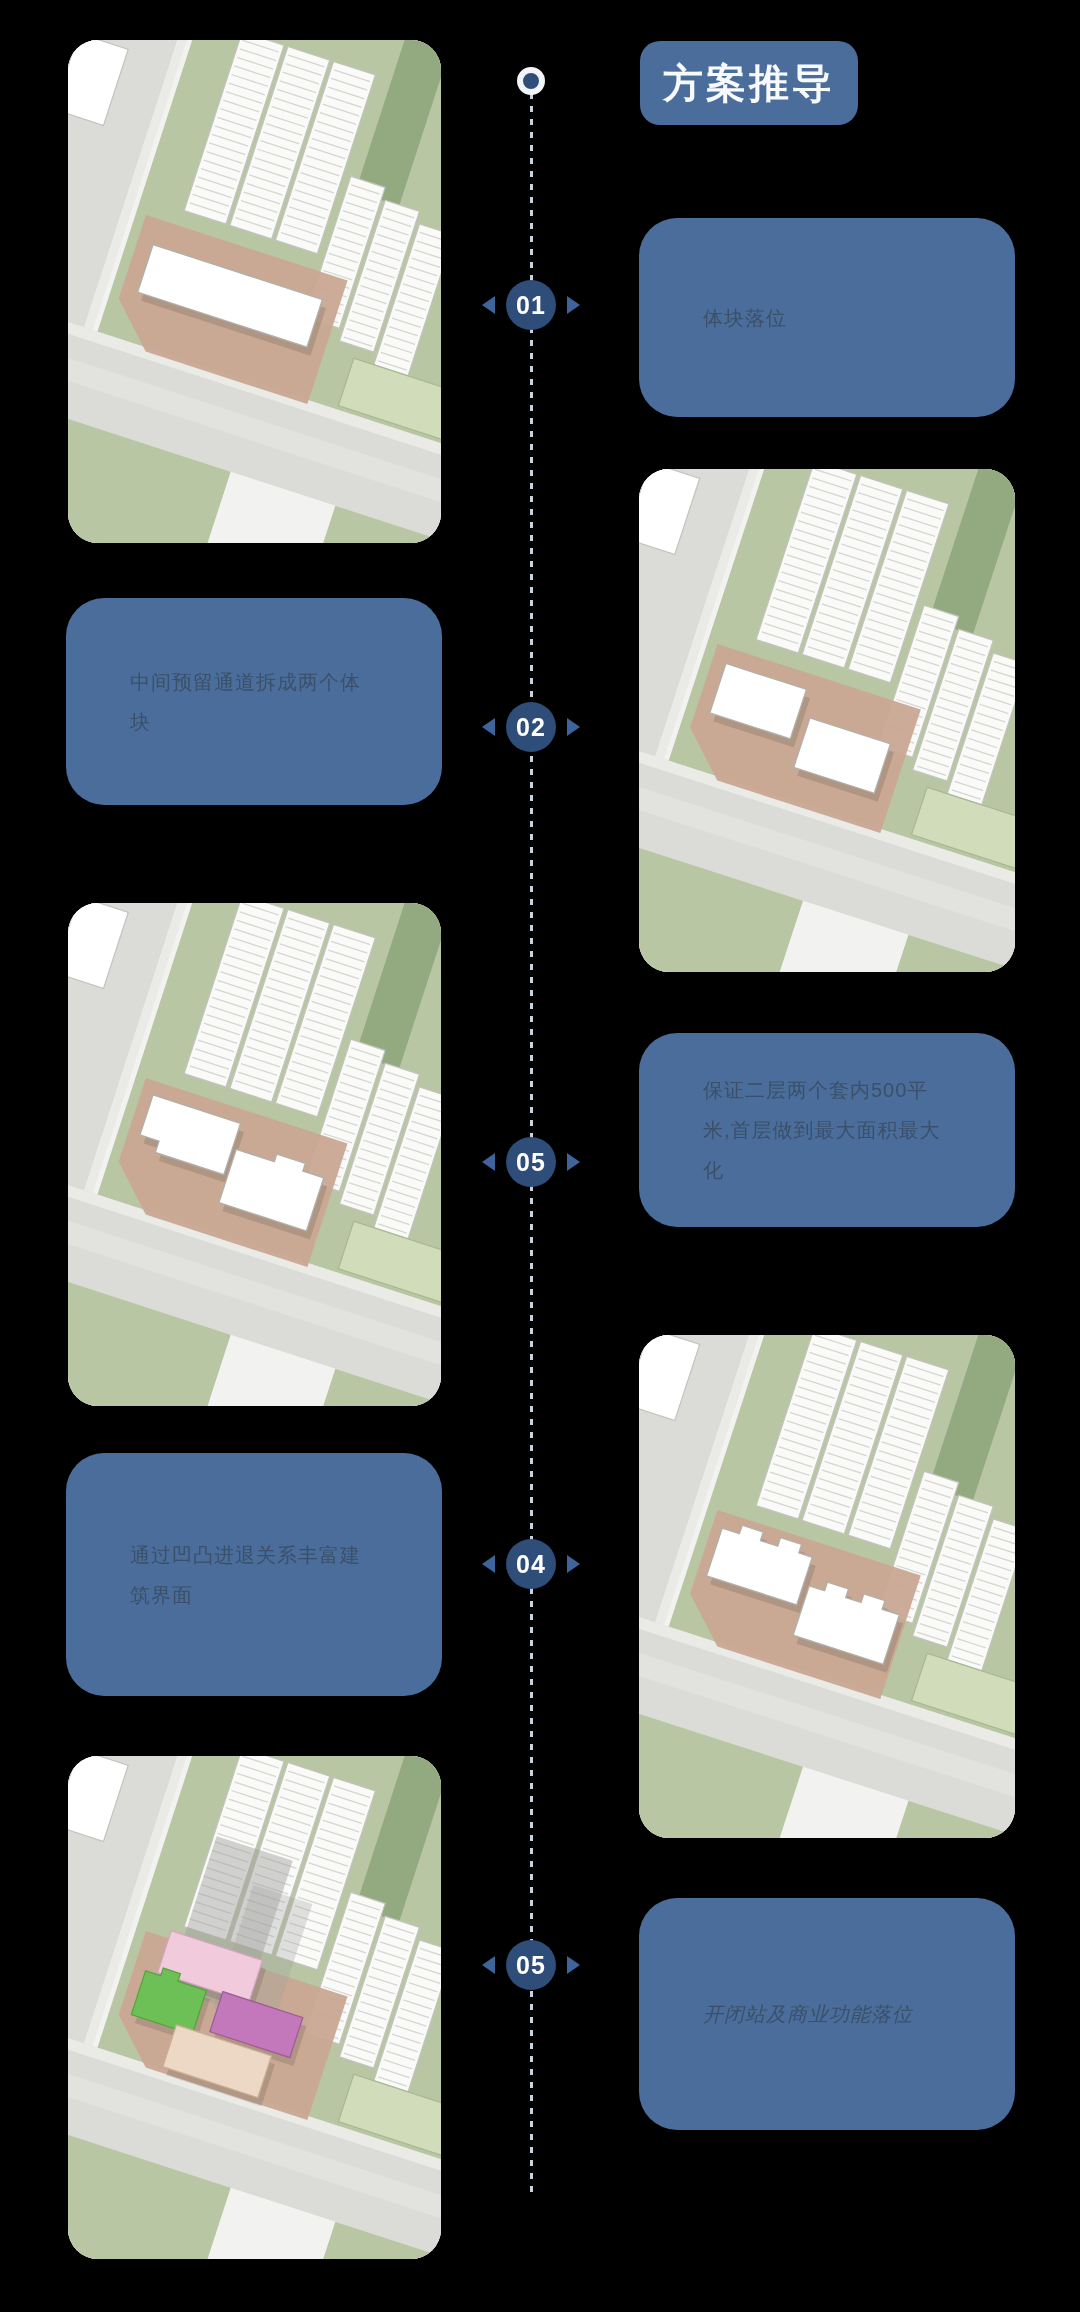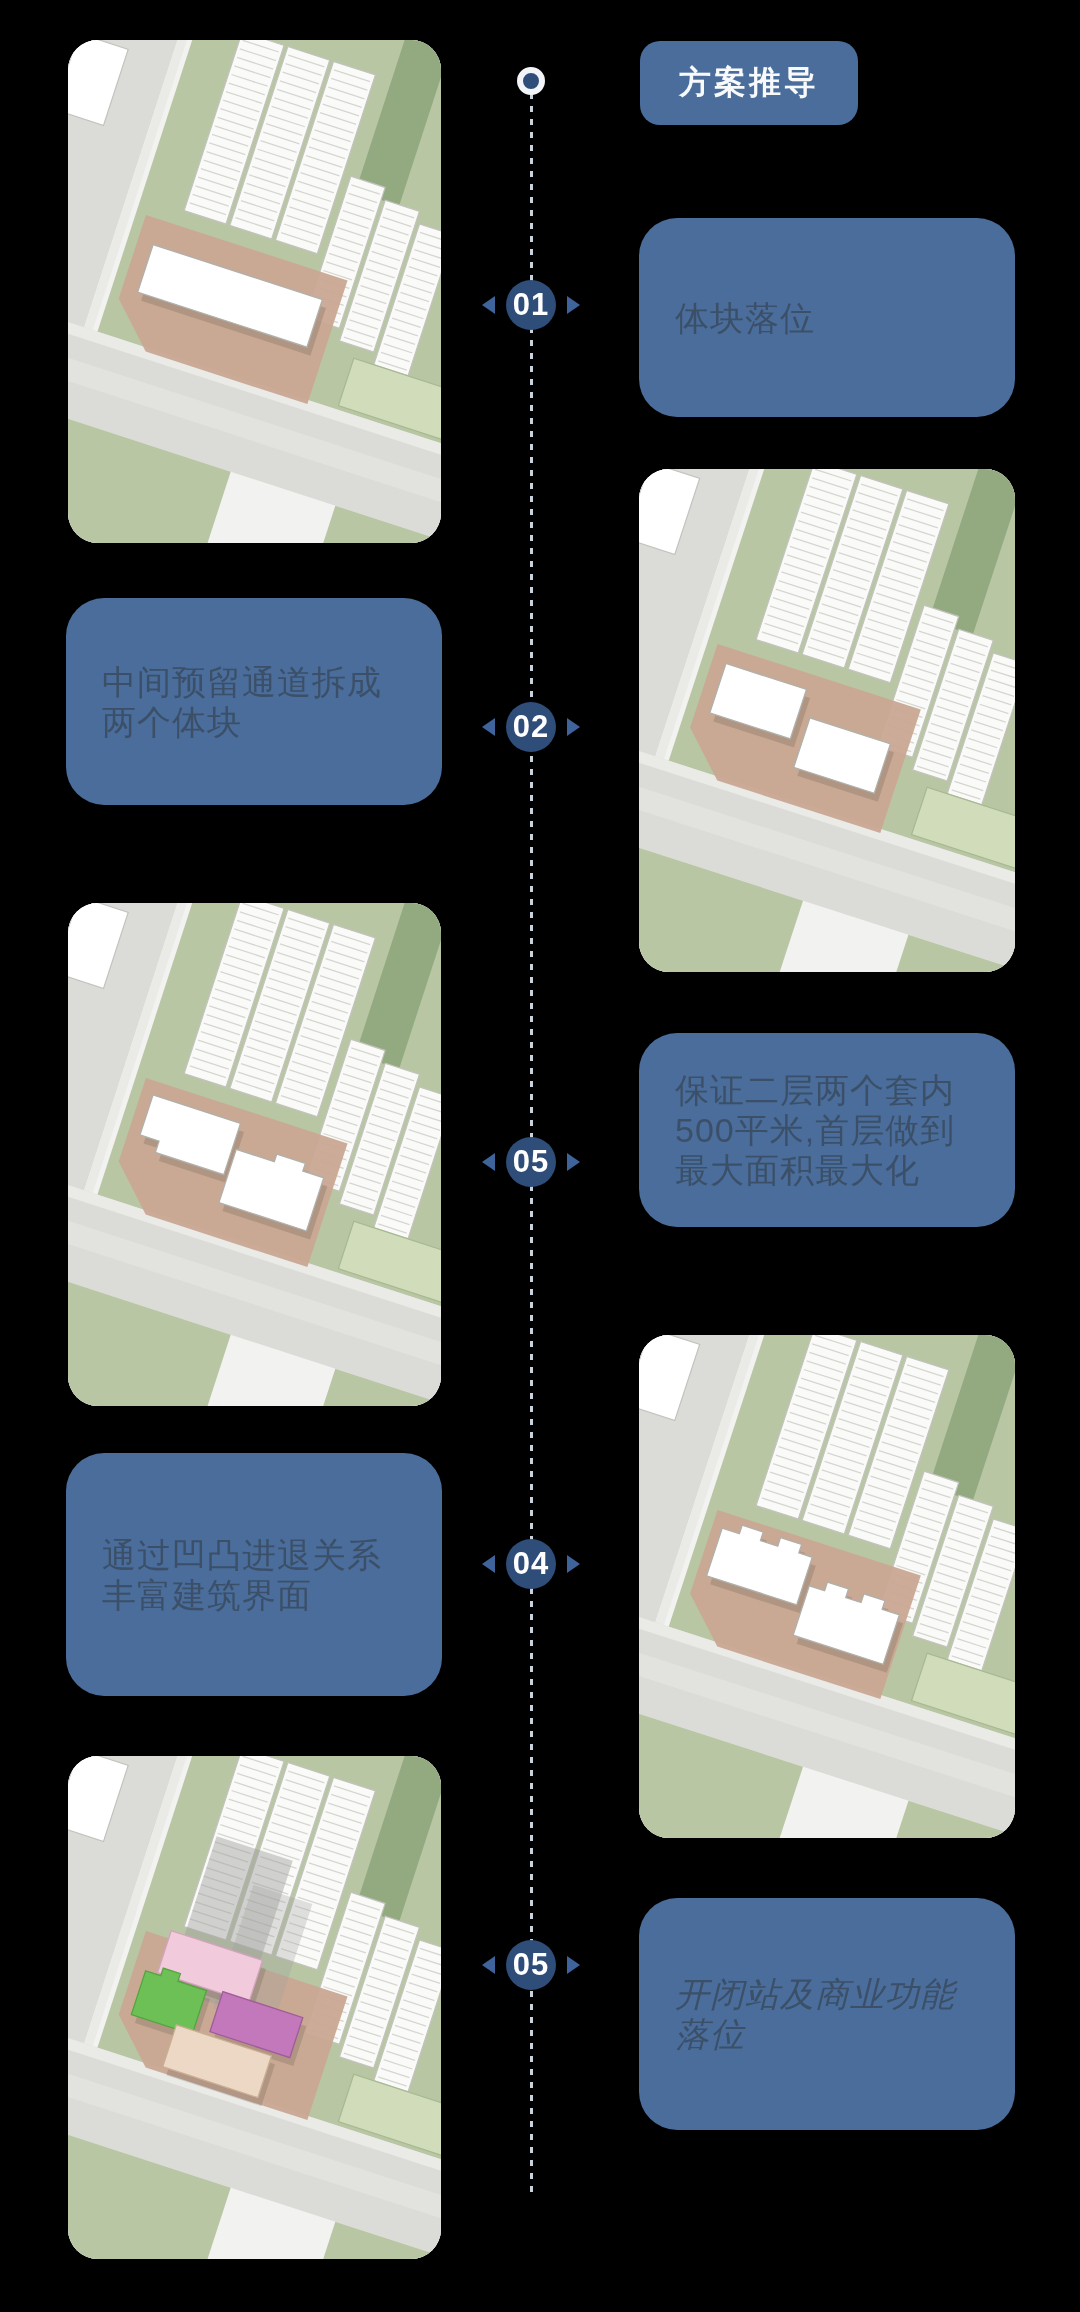--- a/index.html
+++ b/index.html
@@ -8,36 +8,36 @@
 
   
   .timeline-line{position:absolute;left:530px;top:80px;width:3px;height:2115px;
     background:repeating-linear-gradient(to bottom,var(--dash) 0 6px,transparent 6px 13px);}
   .timeline-dot{position:absolute;left:517px;top:67px;width:28px;height:28px;border-radius:50%;
     box-sizing:border-box;background:var(--badge);border:6px solid #f2f4f7;}
 
   
   .badge{position:absolute;left:506px;width:50px;height:50px;border-radius:50%;
     background:var(--badge);color:#fff;display:flex;align-items:center;justify-content:center;
-    font-weight:bold;font-size:31px;letter-spacing:1px;}
+    font-weight:bold;font-size:25px;letter-spacing:1px;}
   .b1{top:280px}.b2{top:702px}.b3{top:1137px}.b4{top:1539px}.b5{top:1940px}
   .arrow{position:absolute;top:50%;transform:translateY(-50%);width:0;height:0;
     border-top:9px solid transparent;border-bottom:9px solid transparent;}
   .arrow.left{left:-24px;border-right:13px solid var(--arrow);}
   .arrow.right{right:-24px;border-left:13px solid var(--arrow);}
 
   
   .title-box{position:absolute;left:640px;top:41px;width:218px;height:84px;border-radius:20px;
     background:var(--boxblue);display:flex;align-items:center;justify-content:center;}
-  .title-box span{color:#f7f9fb;font-size:32px;font-weight:bold;letter-spacing:3px;}
+  .title-box span{color:#f7f9fb;font-size:40px;font-weight:bold;letter-spacing:3px;}
 
   
   .caption{position:absolute;width:376px;border-radius:38px;background:var(--boxblue);
     display:flex;align-items:center;}
-  .caption p{margin:0;padding:26px 36px;color:var(--boxtext);font-size:34px;line-height:40px;
+  .caption p{margin:16px;padding:26px 48px;color:var(--boxtext);font-size:20px;line-height:40px;
     letter-spacing:1px;text-align:left;}
   .c1{left:639px;top:218px;height:199px;}
   .c2{left:66px; top:598px;height:207px;}
   .c3{left:639px;top:1033px;height:194px;}
   .c4{left:66px; top:1453px;height:243px;justify-content:flex-end;}
   .c5{left:639px;top:1898px;height:232px;font-style:italic;}
 
   
   .panel{position:absolute;border-radius:30px;overflow:hidden;background:#f2f2f0;}
   .p1{left:68px; top:40px;  width:373px;height:503px;}

